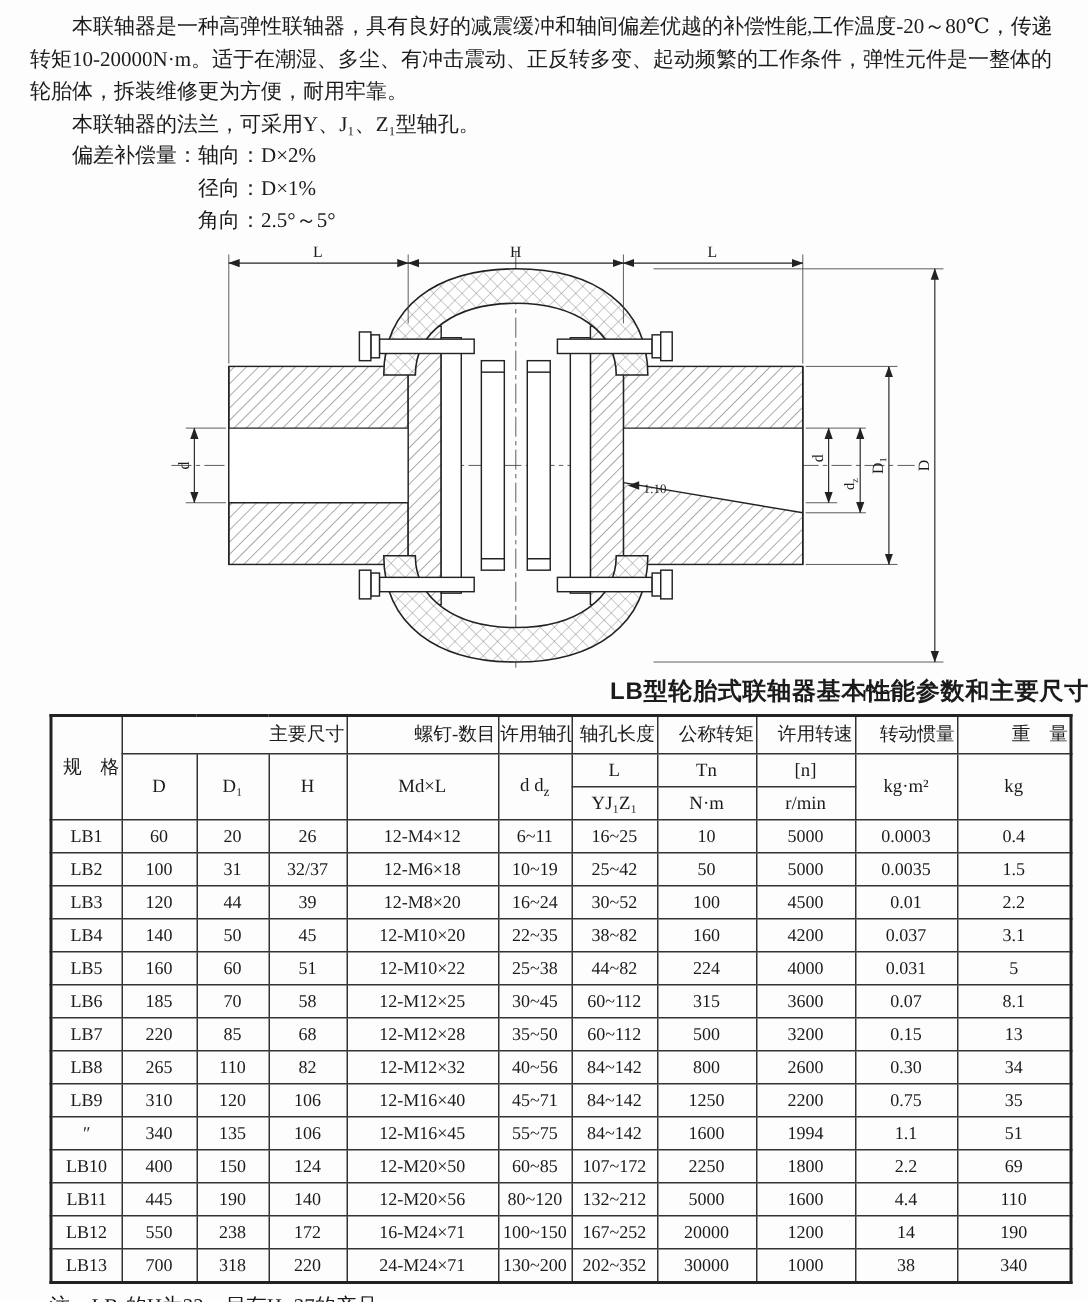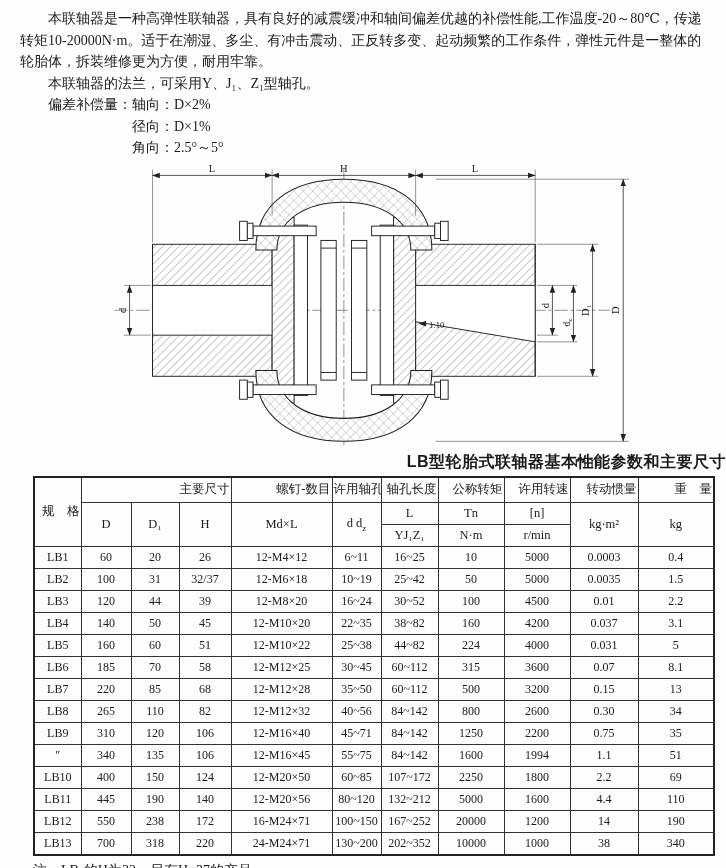--- a/index.html
+++ b/index.html
@@ -391,21 +391,21 @@
           <td>190</td>
         </tr>
         <tr>
           <td>LB13</td>
           <td>700</td>
           <td>318</td>
           <td>220</td>
           <td>24-M24×71</td>
           <td>130~200</td>
           <td>202~352</td>
-          <td>10000</td>
+          <td>30000</td>
           <td>1000</td>
           <td>38</td>
           <td>340</td>
         </tr>
       </tbody>
   </table>
 
   <p class="footnote">注：LB₂的H为32，另有H=37的产品。</p>
 
 </div>

